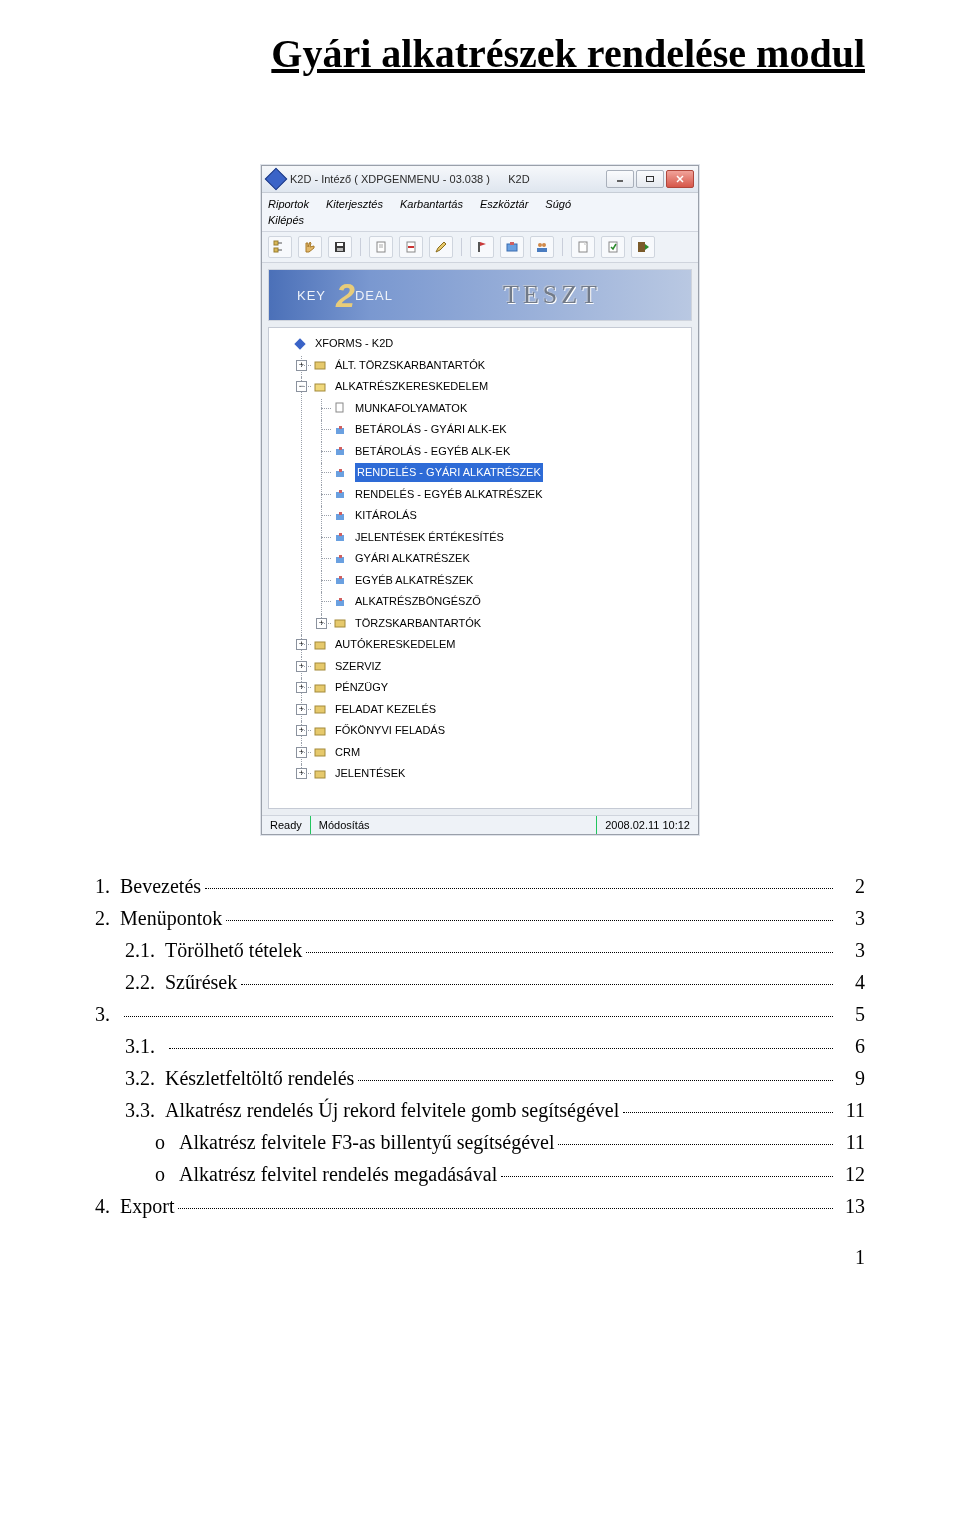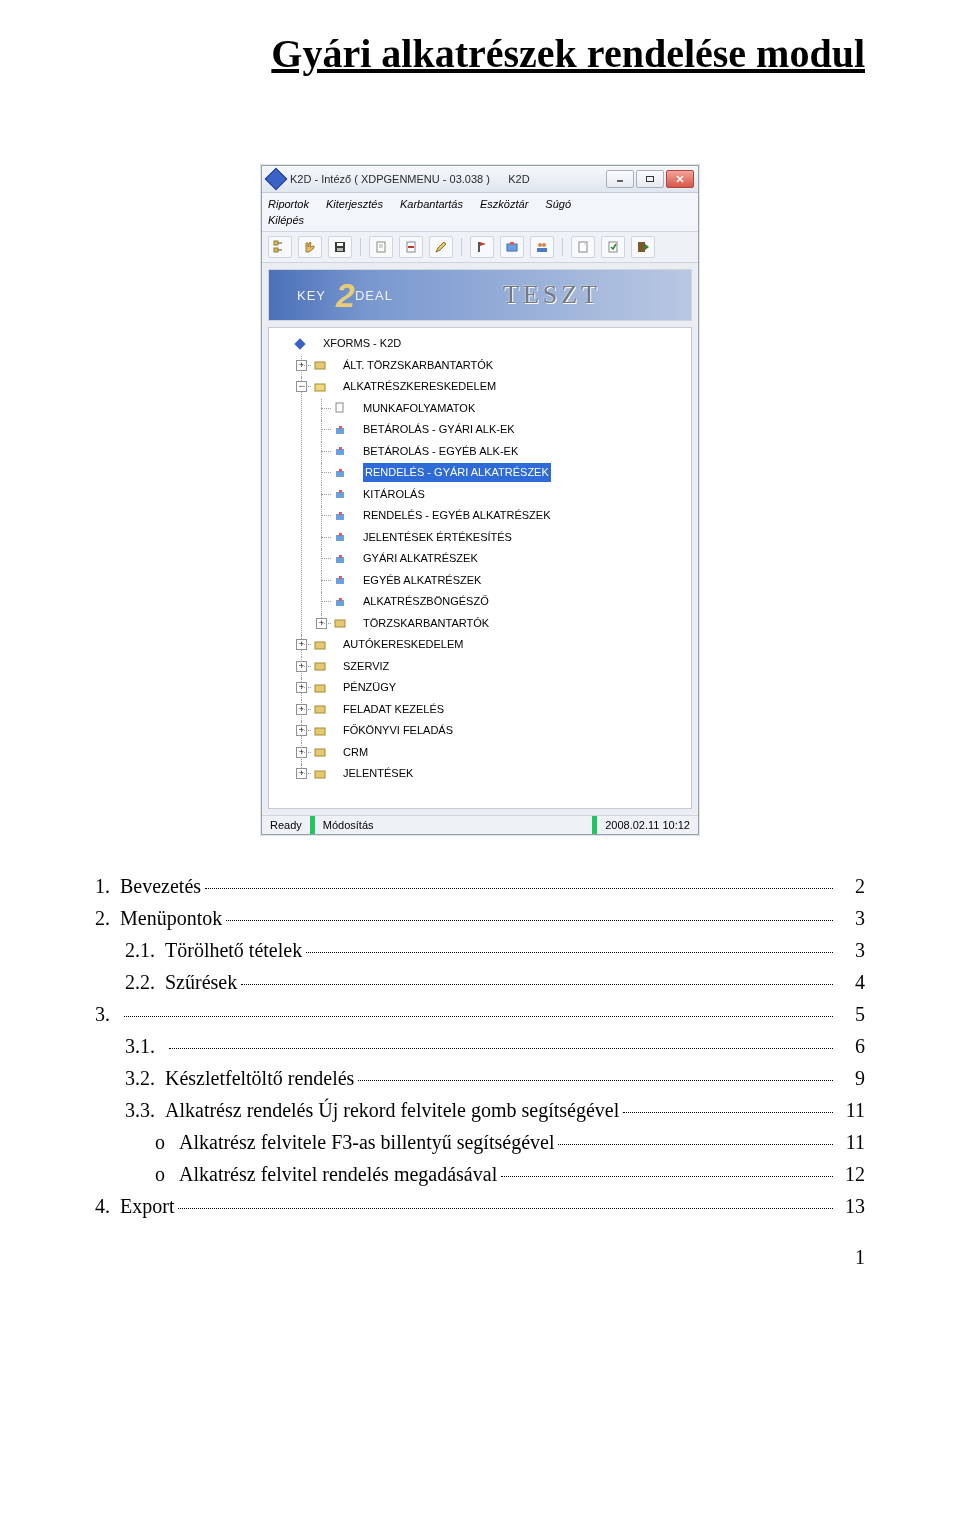--- a/index.html
+++ b/index.html
@@ -173,37 +173,37 @@
   .expander {
     position: absolute;
     left: 3px; top: 4px;
     width: 9px; height: 9px;
     border: 1px solid #8b929e;
     background: #fff;
     font-size: 9px;
     line-height: 8px;
     text-align: center;
   }
-  .node { display: inline-flex; align-items: center; gap: 16px; }
+  .node { display: inline-flex; align-items: center; gap: 8px; }
   .ic { display: inline-flex; width: 14px; height: 14px; align-items: center; justify-content: center; }
   .lbl { }
   .sel .lbl {
     background: #2e6bd6;
     color: #fff;
     padding: 0 2px;
   }
   
   .statusbar {
     display: flex;
     border-top: 1px solid #cfd4dd;
     background: #eef2f7;
     font-size: 11px;
   }
   .statusbar .cell {
-    border-right: 5px solid #22c55e;
+    border-right: 1px solid #22c55e;
     padding: 3px 8px;
     flex: 0 0 auto;
   }
   .statusbar .cell.wide { flex: 1; }
   .statusbar .cell:last-child { border-right: none; }
   
   .toc {
     font-family: "Times New Roman", Times, serif;
     font-size: 20px;
     line-height: 1.55;
@@ -432,30 +432,30 @@
                         </span>
                         <span class="lbl">RENDELÉS - GYÁRI ALKATRÉSZEK</span>
                       </span></li>
                   <li><span class="node">
                         <span class="ic">
                           <svg width="12" height="12">
                             <rect x="2" y="4" width="8" height="6" fill="#6aa0e0"></rect>
                             <rect x="5" y="2" width="3" height="3" fill="#d06060"></rect>
                           </svg>
                         </span>
+                        <span class="lbl">RENDELÉS - EGYÉB ALKATRÉSZEK</span>
+                      </span></li>
+                  <li><span class="node">
+                        <span class="ic">
+                          <svg width="12" height="12">
+                            <rect x="2" y="4" width="8" height="6" fill="#6aa0e0"></rect>
+                            <rect x="5" y="2" width="3" height="3" fill="#d06060"></rect>
+                          </svg>
+                        </span>
                         <span class="lbl">KITÁROLÁS</span>
-                      </span></li>
-                  <li><span class="node">
-                        <span class="ic">
-                          <svg width="12" height="12">
-                            <rect x="2" y="4" width="8" height="6" fill="#6aa0e0"></rect>
-                            <rect x="5" y="2" width="3" height="3" fill="#d06060"></rect>
-                          </svg>
-                        </span>
-                        <span class="lbl">RENDELÉS - EGYÉB ALKATRÉSZEK</span>
                       </span></li>
                   <li><span class="node">
                         <span class="ic">
                           <svg width="12" height="12">
                             <rect x="2" y="4" width="8" height="6" fill="#6aa0e0"></rect>
                             <rect x="5" y="2" width="3" height="3" fill="#d06060"></rect>
                           </svg>
                         </span>
                         <span class="lbl">JELENTÉSEK ÉRTÉKESÍTÉS</span>
                       </span></li>

